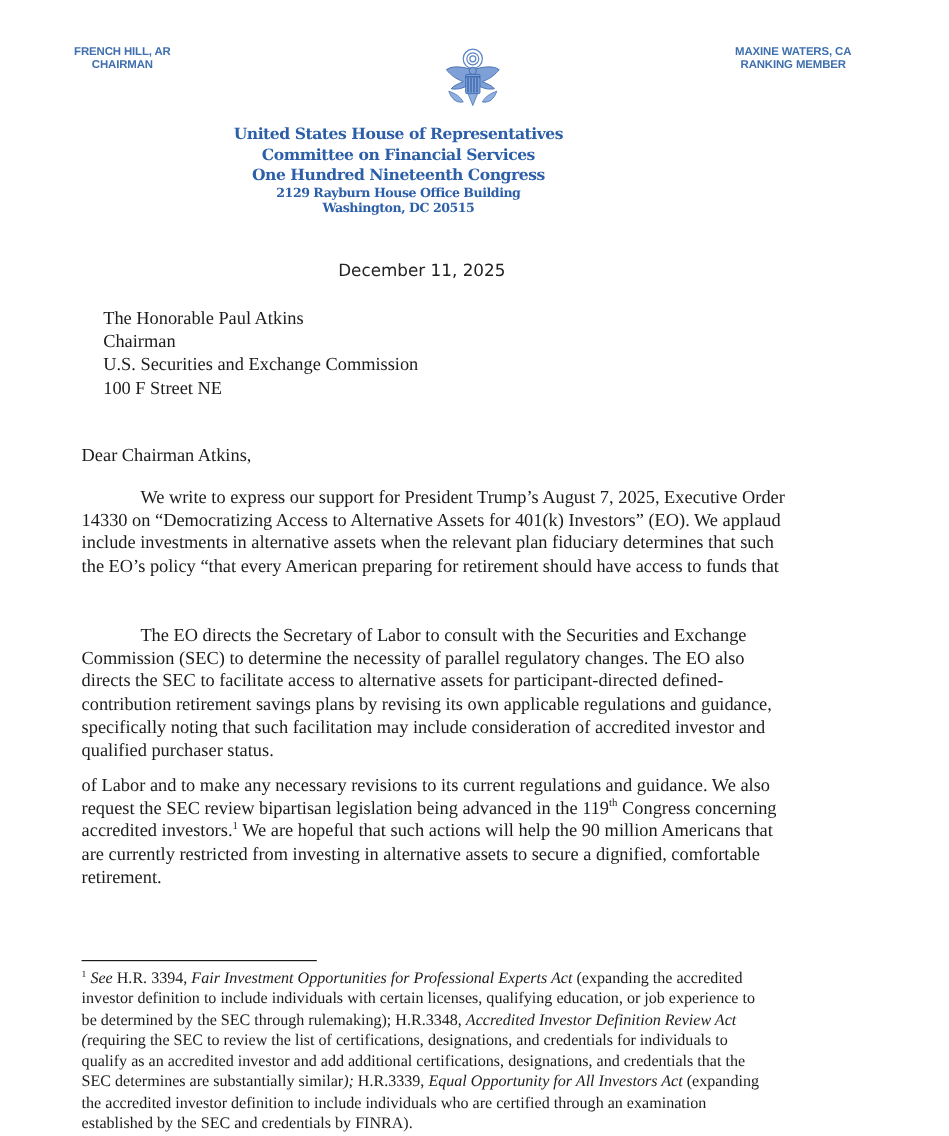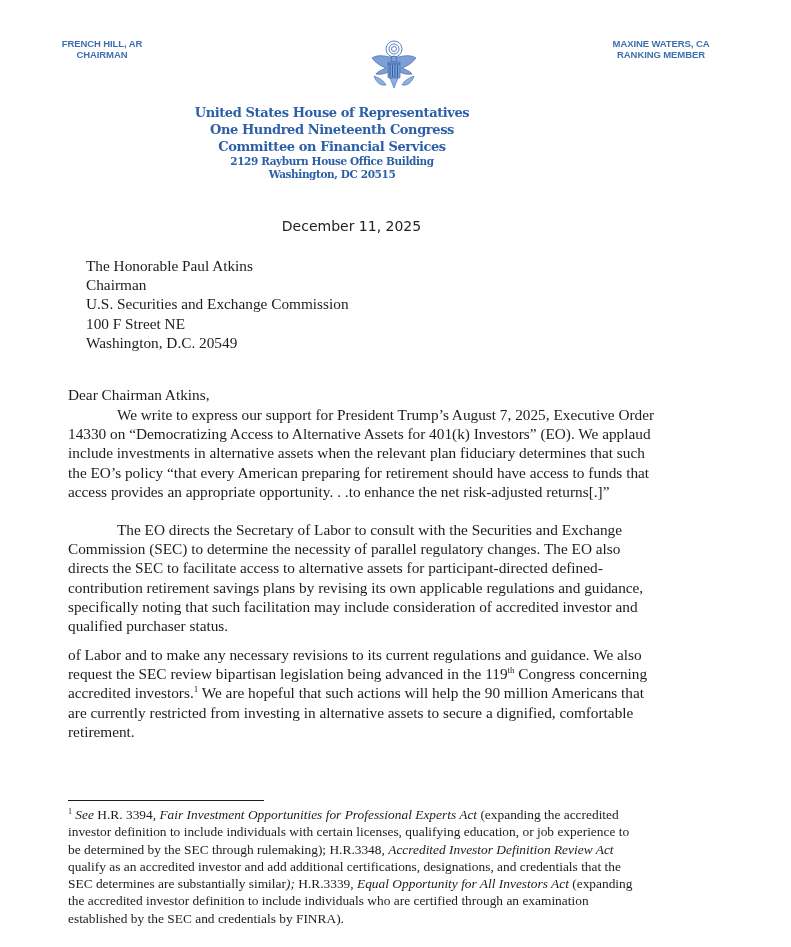--- a/index.html
+++ b/index.html
@@ -78,21 +78,21 @@
       position: absolute;
       left: 68px;
       top: 256px;
       margin-left: 18px;
     }
     .address .addr-line { display: block; white-space: nowrap; }
 
     .salutation {
       position: absolute;
       left: 68px;
-      top: 385px;
+      top: 370px;
       white-space: nowrap;
     }
 
     .para {
       position: absolute;
       left: 68px;
       width: 665px;
     }
     .para .pl { display: block; white-space: nowrap; }
     .para .pl.indent { padding-left: 49px; }
@@ -163,44 +163,42 @@
     <g fill="#8fb0e0" stroke="#3d68aa" stroke-width="0.6">
       <path d="M8 38 C 10 44, 14 48, 20 47 C 18 43, 14 40, 8 38 Z"></path>
       <path d="M48 38 C 46 44, 42 48, 36 47 C 38 43, 42 40, 48 38 Z"></path>
       <path d="M24 40 L 28 50 L 32 40 Z"></path>
     </g>
   </svg>
 </div>
 
 <div class="letterhead">
   <span class="lh-line l1">United States House of Representatives</span>
+  <span class="lh-line l3">Committee on Financial Services</span>
   <span class="lh-line l2">One Hundred Nineteenth Congress</span>
-  <span class="lh-line l3">Committee on Financial Services</span>
   <span class="lh-line l4">2129 Rayburn House Office Building</span>
   <span class="lh-line l5">Washington, DC 20515</span>
 </div>
 
 <div class="date">December 11, 2025</div>
 
 <div class="address doc">
   <span class="addr-line">The Honorable Paul Atkins</span>
   <span class="addr-line">Chairman</span>
   <span class="addr-line">U.S. Securities and Exchange Commission</span>
   <span class="addr-line">100 F Street NE</span>
-  <span class="addr-line">Washington, D.C. 20549</span>
 </div>
 
 <div class="salutation doc">Dear Chairman Atkins,</div>
 
 <div class="para doc" id="p1">
   <span class="pl indent">We write to express our support for President Trump’s August 7, 2025, Executive Order</span>
   <span class="pl">14330 on “Democratizing Access to Alternative Assets for 401(k) Investors” (EO). We applaud</span>
   <span class="pl">include investments in alternative assets when the relevant plan fiduciary determines that such</span>
   <span class="pl">the EO’s policy “that every American preparing for retirement should have access to funds that</span>
-  <span class="pl">access provides an appropriate opportunity. . .to enhance the net risk-adjusted returns[.]”</span>
 </div>
 
 <div class="para doc" id="p2">
   <span class="pl indent">The EO directs the Secretary of Labor to consult with the Securities and Exchange</span>
   <span class="pl">Commission (SEC) to determine the necessity of parallel regulatory changes. The EO also</span>
   <span class="pl">directs the SEC to facilitate access to alternative assets for participant-directed defined-</span>
   <span class="pl">contribution retirement savings plans by revising its own applicable regulations and guidance,</span>
   <span class="pl">specifically noting that such facilitation may include consideration of accredited investor and</span>
   <span class="pl">qualified purchaser status.</span>
 </div>
@@ -212,17 +210,18 @@
   <span class="pl">are currently restricted from investing in alternative assets to secure a dignified, comfortable</span>
   <span class="pl">retirement.</span>
 </div>
 
 <div class="fn-rule"></div>
 
 <div class="footnote">
   <span class="fl"><sup>1</sup> <i>See</i><span> H.R. 3394, </span><i>Fair Investment Opportunities for Professional Experts Act</i><span> (expanding the accredited</span></span>
   <span class="fl">investor definition to include individuals with certain licenses, qualifying education, or job experience to</span>
   <span class="fl"><span>be determined by the SEC through rulemaking); H.R.3348, </span><i>Accredited Investor Definition Review Act</i></span>
+  <span class="fl"><i>(</i><span>requiring the SEC to review the list of certifications, designations, and credentials for individuals to</span></span>
   <span class="fl">qualify as an accredited investor and add additional certifications, designations, and credentials that the</span>
   <span class="fl"><span>SEC determines are substantially similar</span><i>);</i><span> H.R.3339, </span><i>Equal Opportunity for All Investors Act</i><span> (expanding</span></span>
   <span class="fl">the accredited investor definition to include individuals who are certified through an examination</span>
   <span class="fl">established by the SEC and credentials by FINRA).</span>
 </div>
 
 </body></html>

